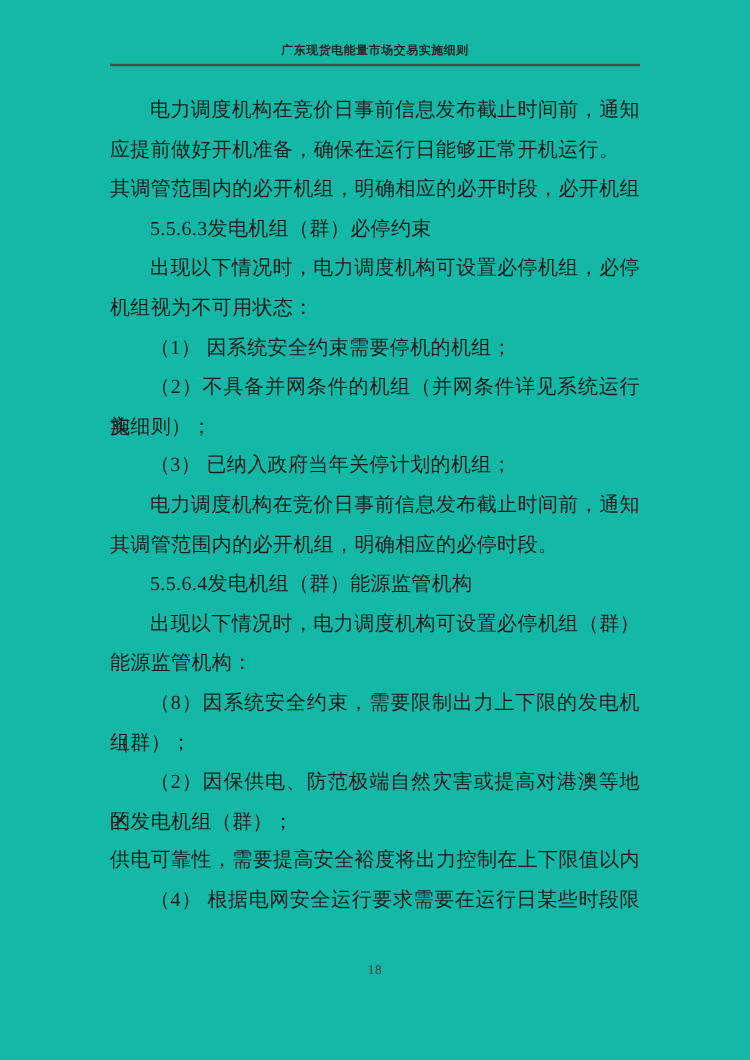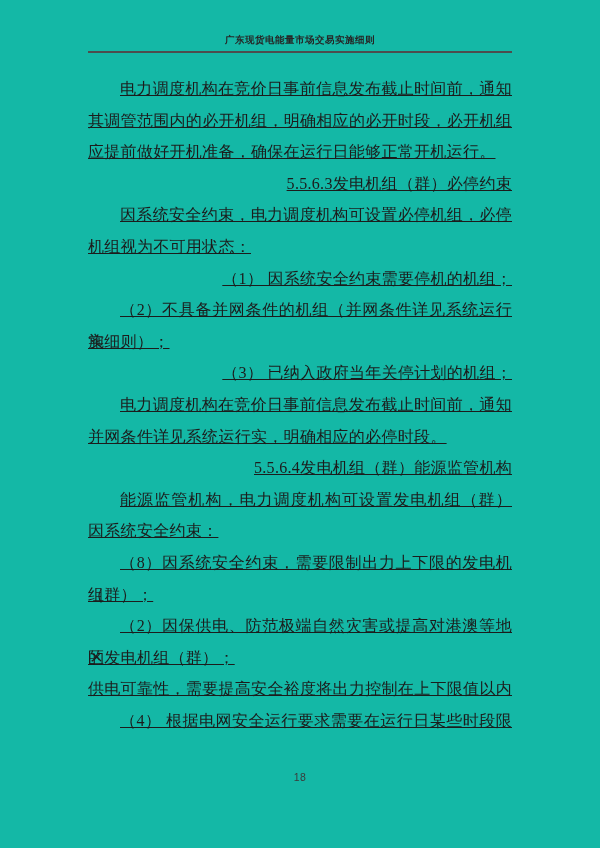--- a/index.html
+++ b/index.html
@@ -34,68 +34,67 @@
   }
   .doc-body {
     position: absolute;
     top: 73px;
     left: 88px;
     width: 424px;
     font-size: 16px;
     line-height: 31.6px;
     letter-spacing: 0.3px;
     color: #1c1c1c;
-    text-decoration: underline;
   }
   .line {
     height: 31.6px;
     text-align: left;
   }
-  .line.indent { text-indent: 2em; text-align: right; }
+  .line.indent { text-indent: 2em; }
   .line.justify {
     text-align: justify;
     text-align-last: justify;
   }
   .page-number {
     position: absolute;
     top: 771px;
     left: 0;
     right: 0;
     text-align: center;
-    font-family: Liberation Sans, sans-serif;
+    font-family: Liberation Serif, serif;
     font-size: 10.5px;
     color: #3a3a3a;
     letter-spacing: 0.5px;
   }
 </style>
 </head>
 <body>
 
 <div id="page">
 
   <div class="header-title">广东现货电能量市场交易实施细则</div>
 
   <div class="header-rule"></div>
 
   <div class="doc-body">
       <div class="line indent justify">电力调度机构在竞价日事前信息发布截止时间前，通知</div>
+      <div class="line">应提前做好开机准备，确保在运行日能够正常开机运行。</div>
       <div class="line justify">其调管范围内的必开机组，明确相应的必开时段，必开机组</div>
-      <div class="line">应提前做好开机准备，确保在运行日能够正常开机运行。</div>
       <div class="line indent">5.5.6.3发电机组（群）必停约束</div>
-      <div class="line indent justify">因系统安全约束，电力调度机构可设置必停机组，必停</div>
+      <div class="line indent justify">出现以下情况时，电力调度机构可设置必停机组，必停</div>
       <div class="line">机组视为不可用状态：</div>
       <div class="line indent">（1） 因系统安全约束需要停机的机组；</div>
       <div class="line indent justify">（2）不具备并网条件的机组（并网条件详见系统运行实</div>
       <div class="line">施细则）；</div>
       <div class="line indent">（3） 已纳入政府当年关停计划的机组；</div>
       <div class="line indent justify">电力调度机构在竞价日事前信息发布截止时间前，通知</div>
-      <div class="line">并网条件详见系统运行实，明确相应的必停时段。</div>
+      <div class="line">其调管范围内的必开机组，明确相应的必停时段。</div>
       <div class="line indent">5.5.6.4发电机组（群）能源监管机构</div>
-      <div class="line indent justify">能源监管机构，电力调度机构可设置发电机组（群）</div>
-      <div class="line">因系统安全约束：</div>
+      <div class="line indent justify">出现以下情况时，电力调度机构可设置必停机组（群）</div>
+      <div class="line">能源监管机构：</div>
       <div class="line indent justify">（8）因系统安全约束，需要限制出力上下限的发电机组</div>
       <div class="line">（群）；</div>
       <div class="line indent justify">（2）因保供电、防范极端自然灾害或提高对港澳等地区</div>
       <div class="line">的发电机组（群）；</div>
       <div class="line justify">供电可靠性，需要提高安全裕度将出力控制在上下限值以内</div>
       <div class="line indent justify">（4） 根据电网安全运行要求需要在运行日某些时段限</div>
     </div>
 
   <div class="page-number">18</div>
 

